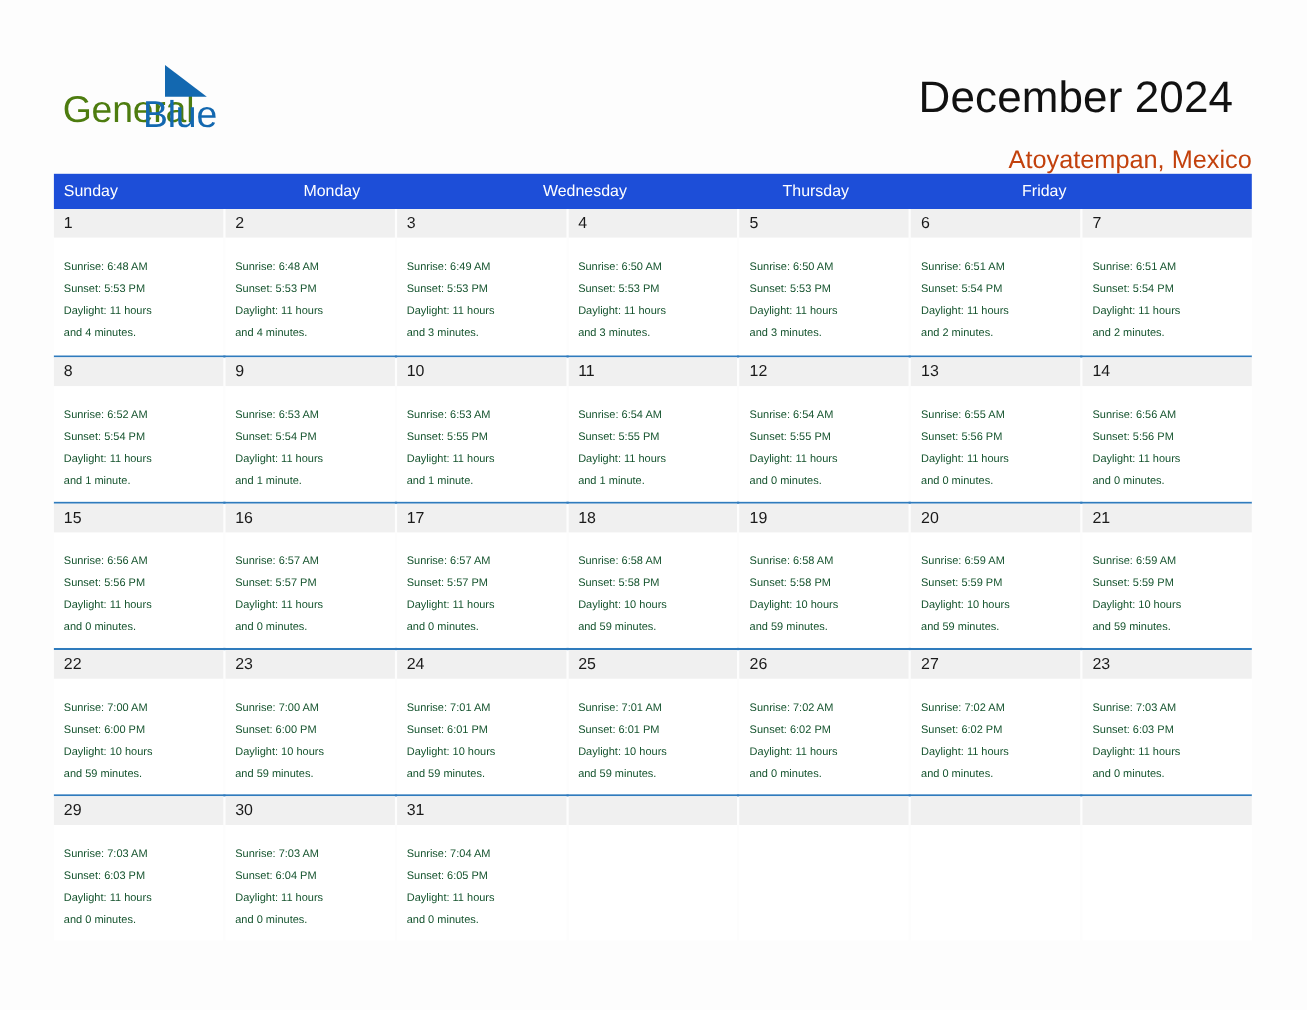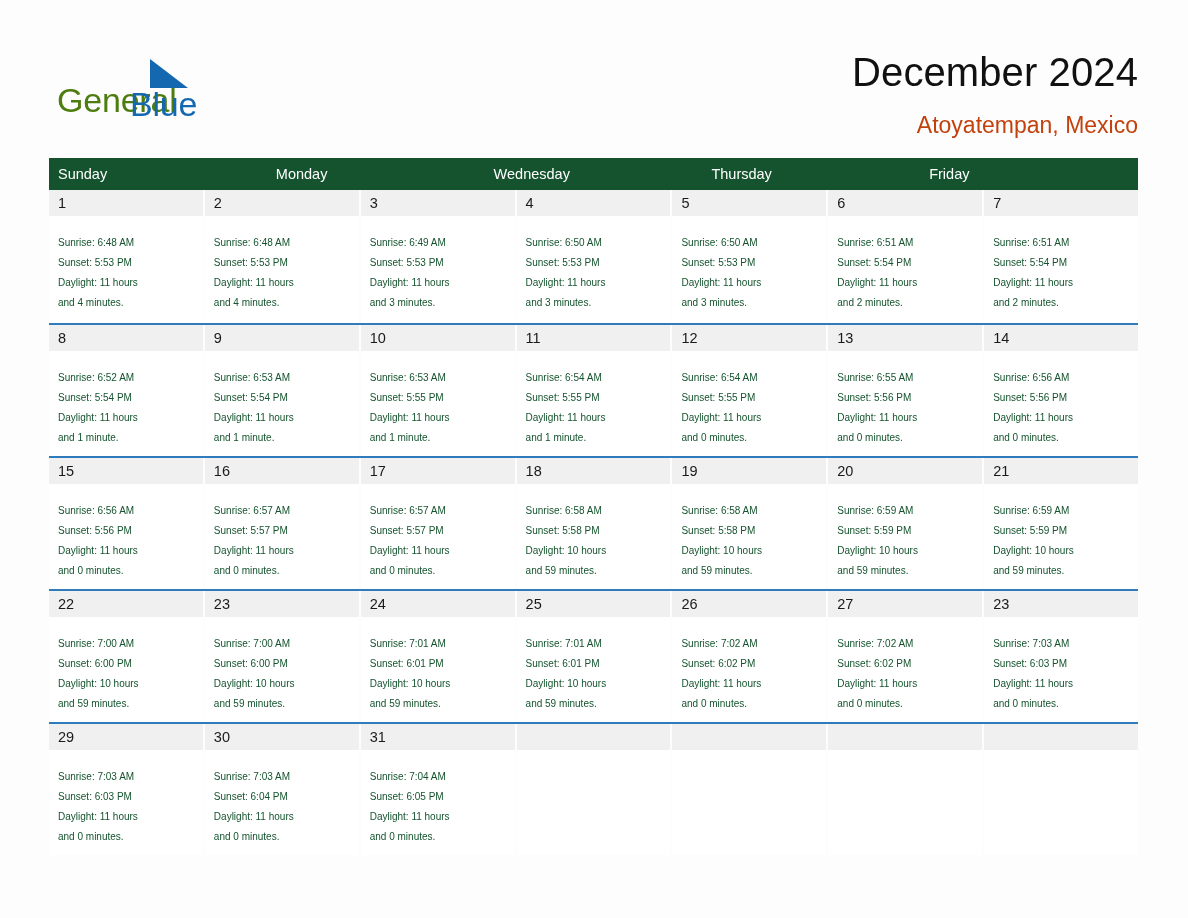--- a/index.html
+++ b/index.html
@@ -66,42 +66,42 @@
     position: absolute;
     right: 50px;
     top: 48px;
     text-align: right;
   }
   .cal-title {
     font-size: 40px;
     line-height: 48px;
     color: #111111;
     font-weight: normal;
-    margin: 0;
+    margin: 17px;
     letter-spacing: 0.1px;
   }
   .cal-subtitle {
     font-size: 23px;
     line-height: 30px;
     color: #c2410c;
     margin: 14px 0 0 0;
     font-weight: normal;
   }
 
   
   .calendar {
     position: absolute;
     left: 49px;
     top: 158px;
     width: 1089px;
   }
   .weekdays {
     display: flex;
     width: 100%;
-    background: #14532d;
+    background: #1d4ed8;
     height: 32px;
   }
   .weekday {
     flex: 1 1 0;
     color: #ffffff;
     font-size: 14.5px;
     line-height: 32px;
     padding-left: 9px;
     box-sizing: border-box;
     overflow: hidden;

